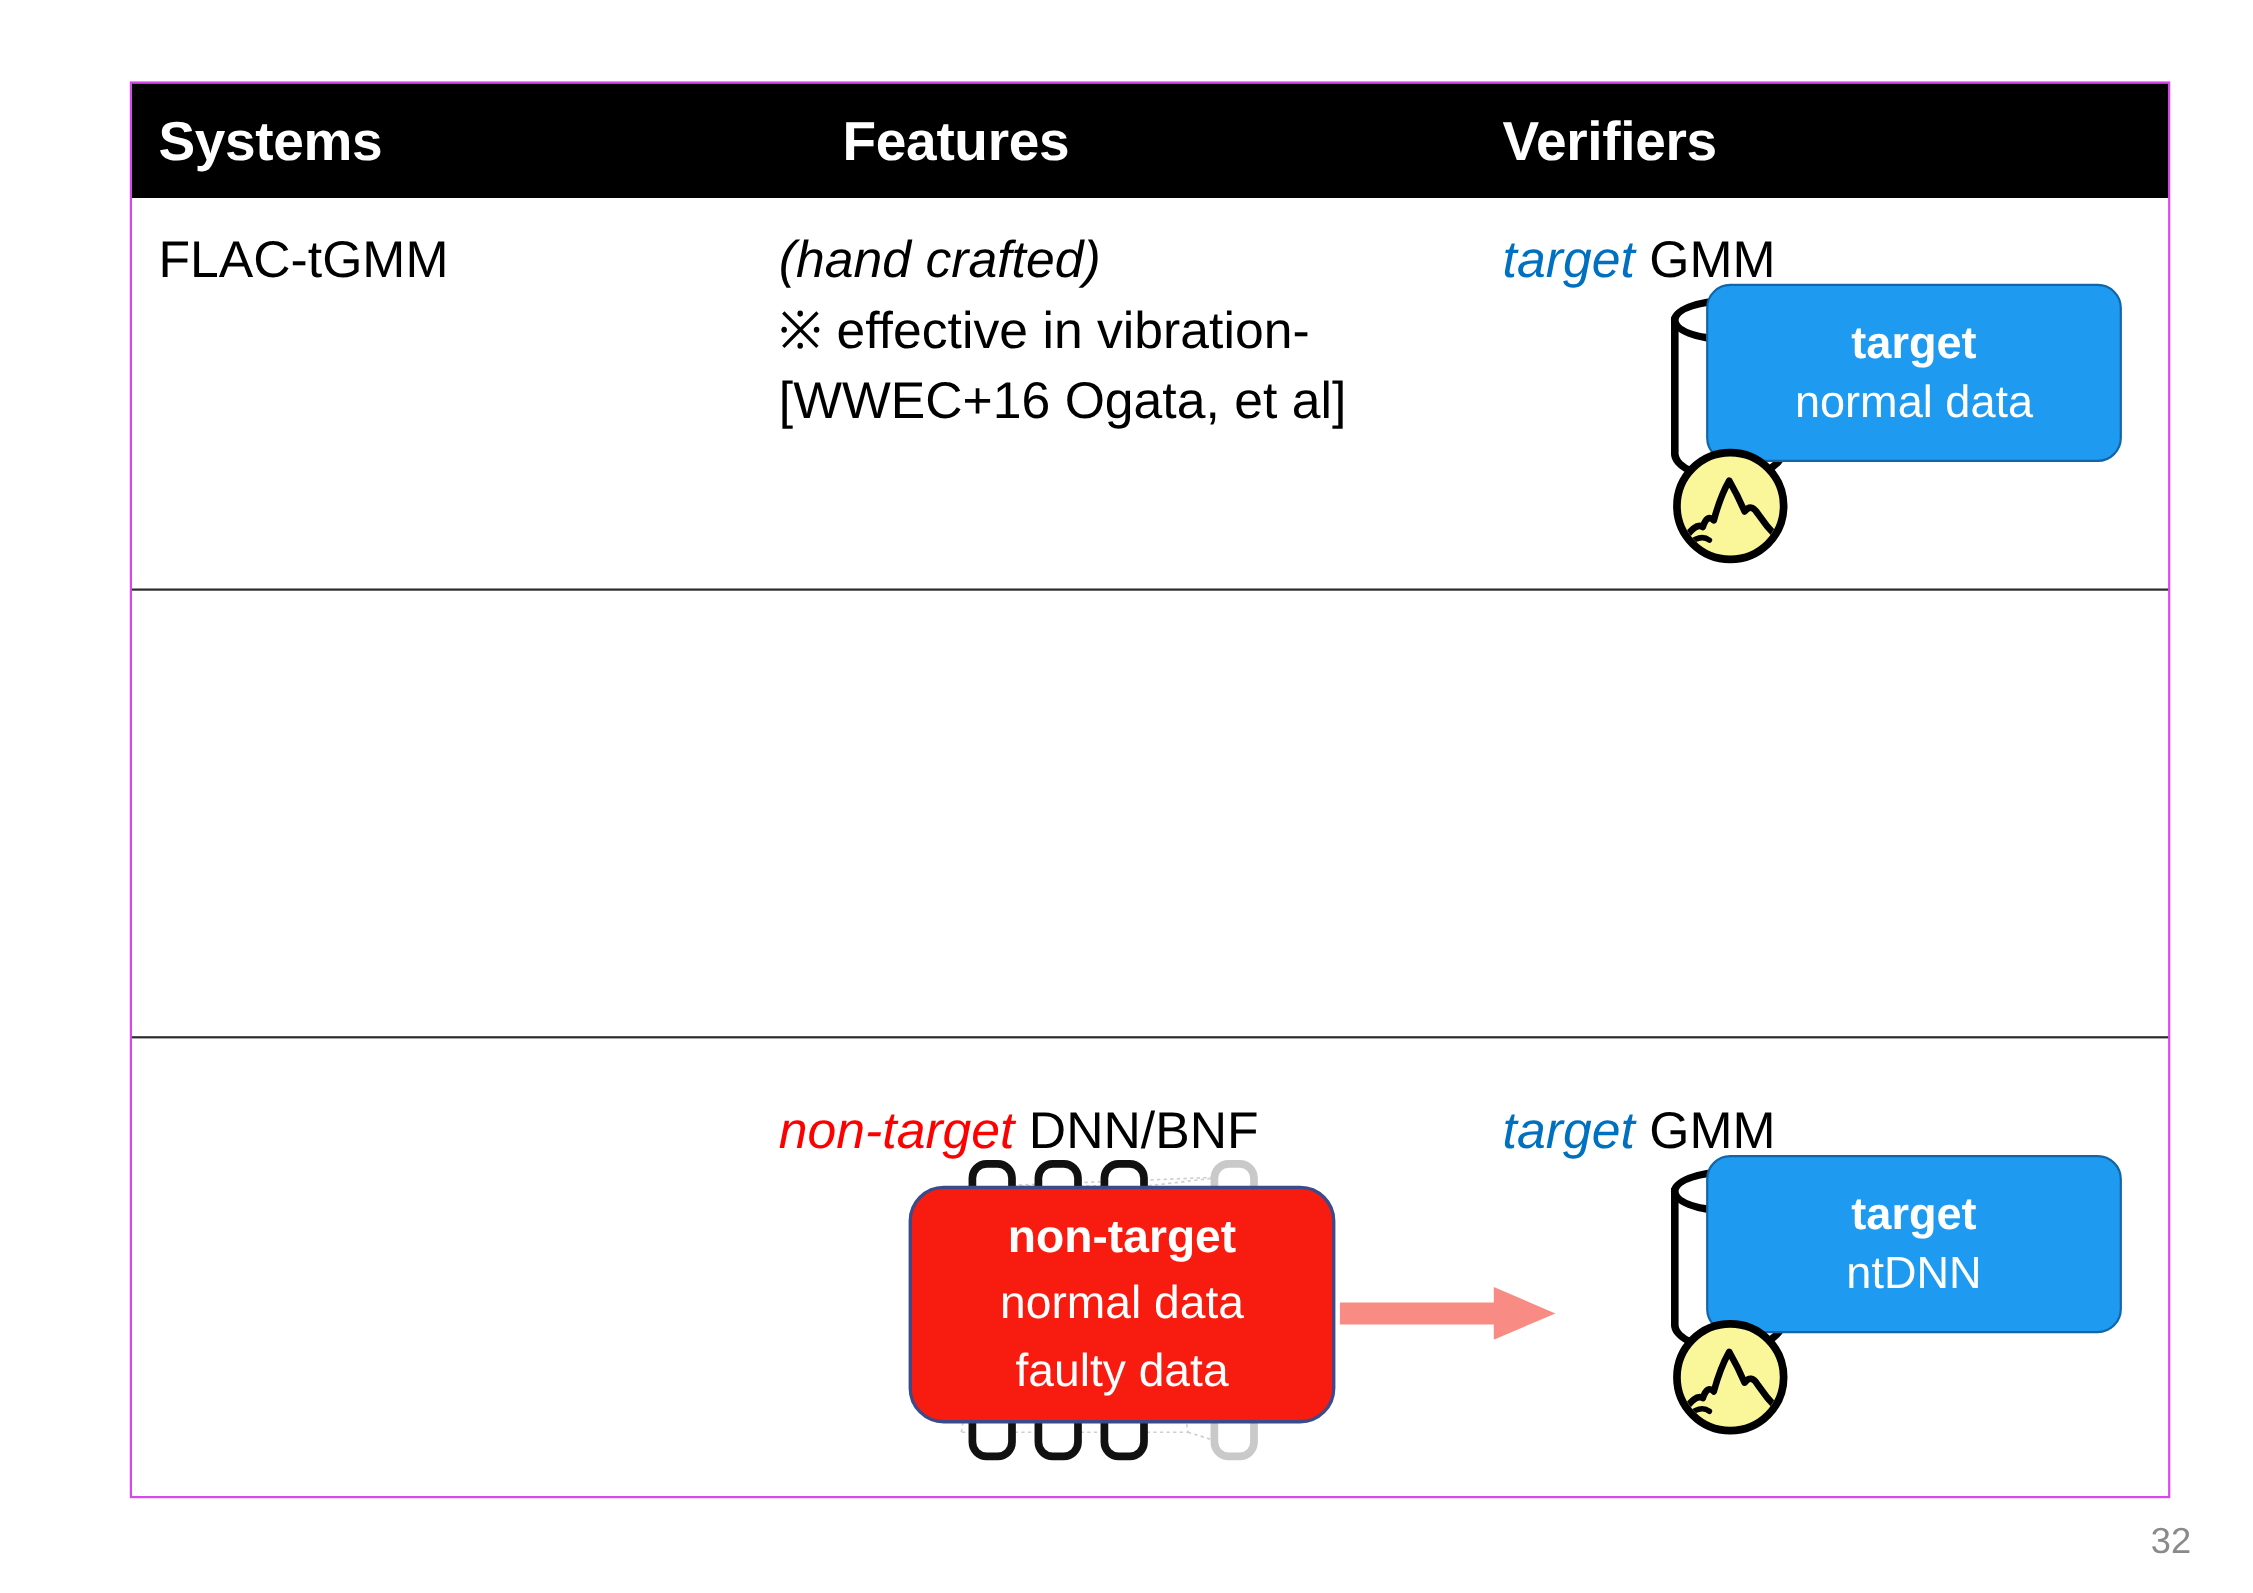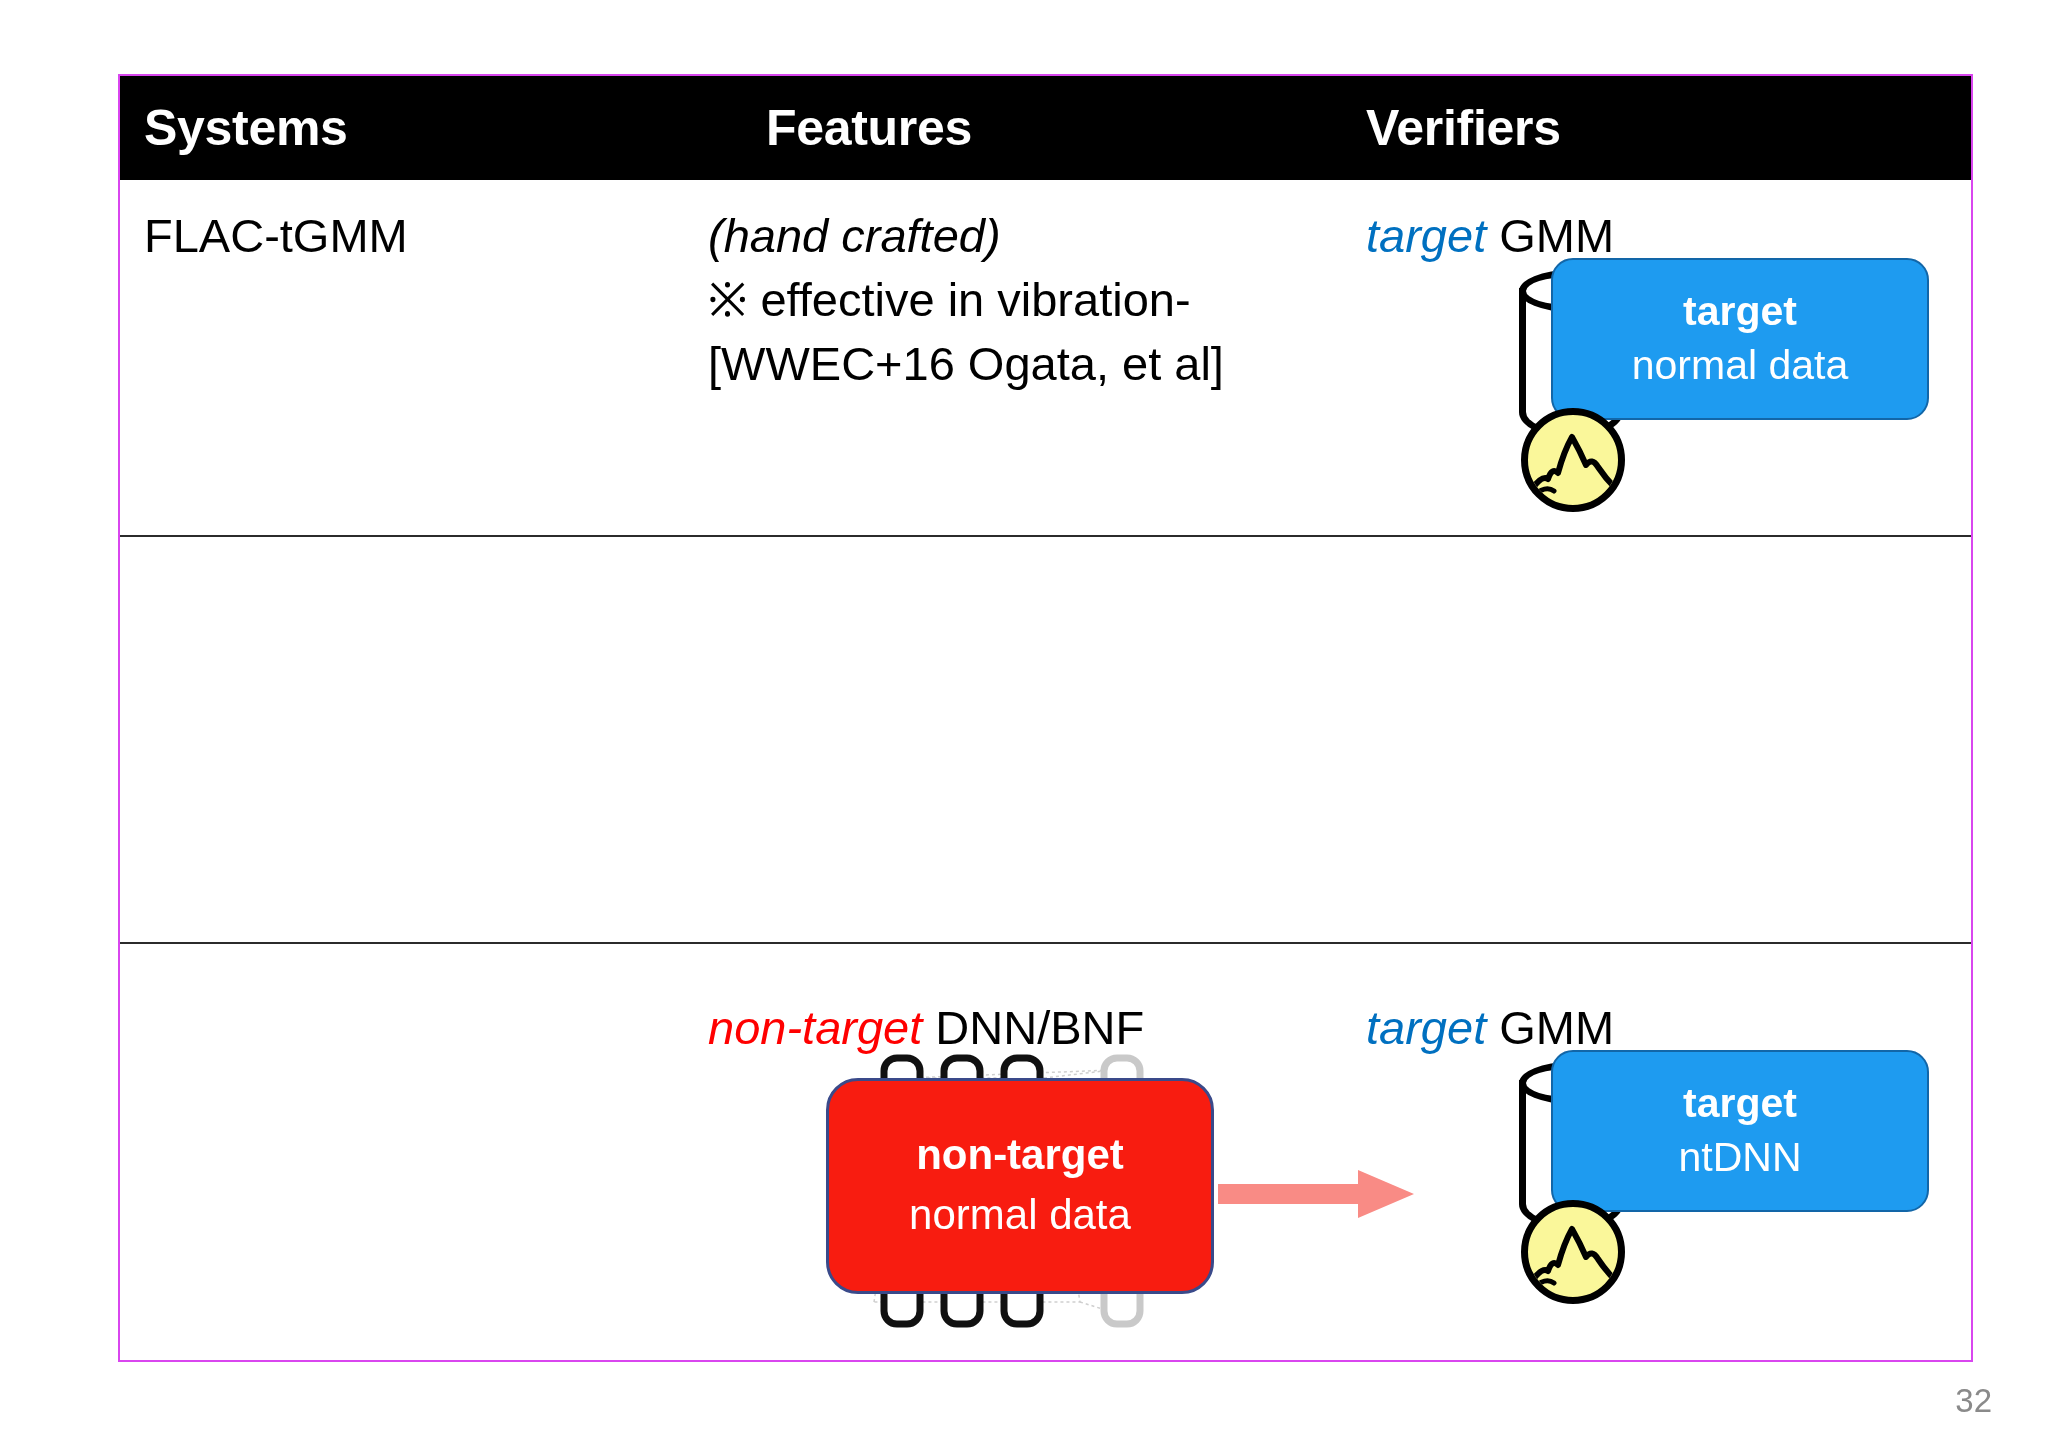--- a/index.html
+++ b/index.html
@@ -335,20 +335,21 @@
     </g>
 
     <g fill="#ffffff" stroke="#c9c9c9" stroke-width="7">
       <rect x="240" y="108" width="34" height="76" rx="14"></rect>
     </g>
   </svg>
 
   <div class="redbox">
     <div class="rb-title">non-target</div>
     <div class="rb-line">normal data</div>
+    <div class="rb-line">faulty data</div>
   </div>
 </div>
 
 <div class="arrow">
   <svg width="196" height="48" viewBox="0 0 196 48" aria-hidden="true">
     <path d="M0 14 L140 14 L140 0 L196 24 L140 48 L140 34 L0 34 Z" fill="#F98B85"></path>
   </svg>
 </div>
 
 <div class="page-number">32</div>

